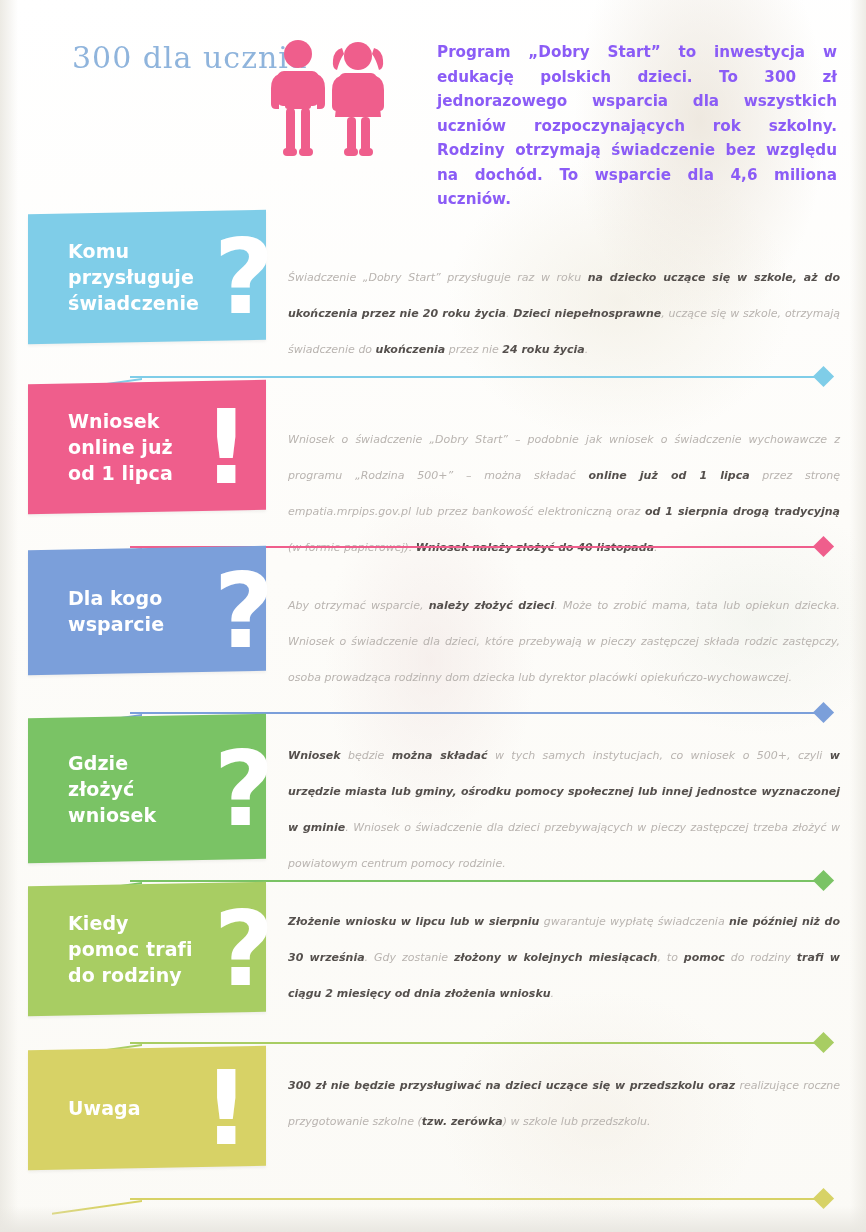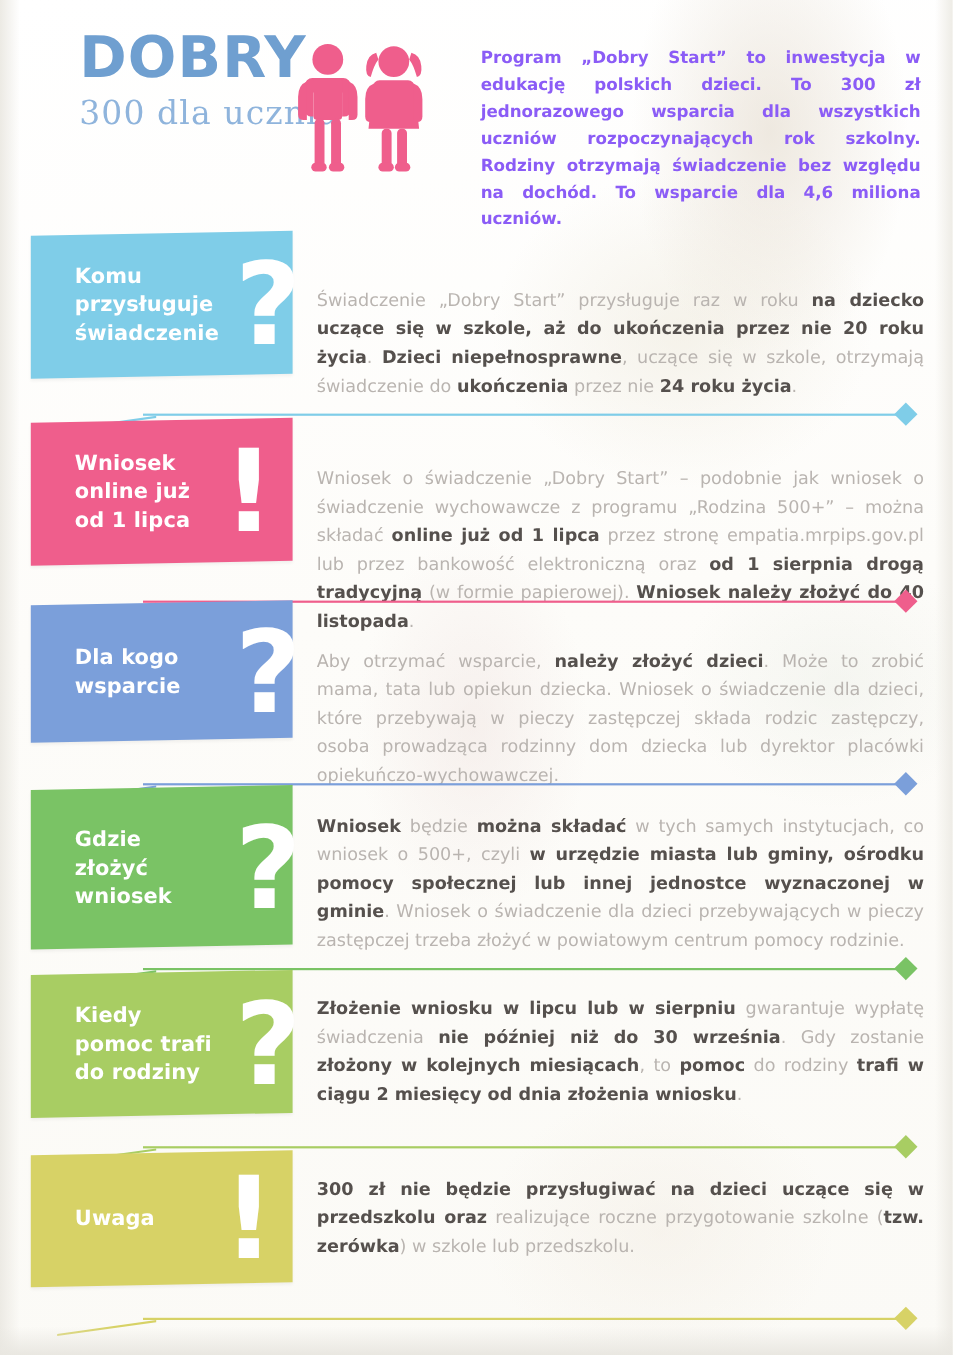--- a/index.html
+++ b/index.html
@@ -79,23 +79,24 @@
     font-family:"DejaVu Sans", sans-serif;
     font-weight:bold;color:#ffffff;
     line-height:1;
   }
   .glyph.q{font-size:104px;right:-8px;}
   .glyph.ex{font-size:104px;right:16px;}
 
   .body-text{
     position:absolute;left:288px;width:552px;
     font-family:"DejaVu Sans", sans-serif;
-    font-size:16px;line-height:26px;
+    font-size:11px;line-height:36px;
     color:#b9b4b0;
     text-align:justify;
+    font-style:italic;
   }
   .body-text b{color:#55504d;font-weight:bold;}
 
   
   .divider{position:absolute;left:0;width:866px;height:22px;}
   .divider .bar{
     position:absolute;left:130px;top:12px;width:690px;height:2px;
   }
   .divider .slant{
     position:absolute;left:52px;top:1px;width:90px;height:13px;
@@ -110,21 +111,20 @@
 <body>
 
 <div class="paper-texture"></div>
 
 <div class="page">
 
   <div class="header">
 
     <div class="logo-block">
       <div class="logo-word">
-        <span>DOBRY</span>
       </div>
       <div class="logo-script">300 dla ucznia</div>
     </div>
 
     <svg class="kids" viewBox="0 0 136 130">
       <g fill="#ef5e8c">
 
         <circle cx="36" cy="16" r="14"></circle>
         <path d="M22 33 h28 a7 7 0 0 1 7 7 v22 a6 6 0 0 1 -6 6 h-2 v-22 h-26 v22 h-2 a6 6 0 0 1 -6 -6 v-22 a7 7 0 0 1 7 -7 z"></path>
         <rect x="23" y="33" width="26" height="38" rx="3"></rect>

